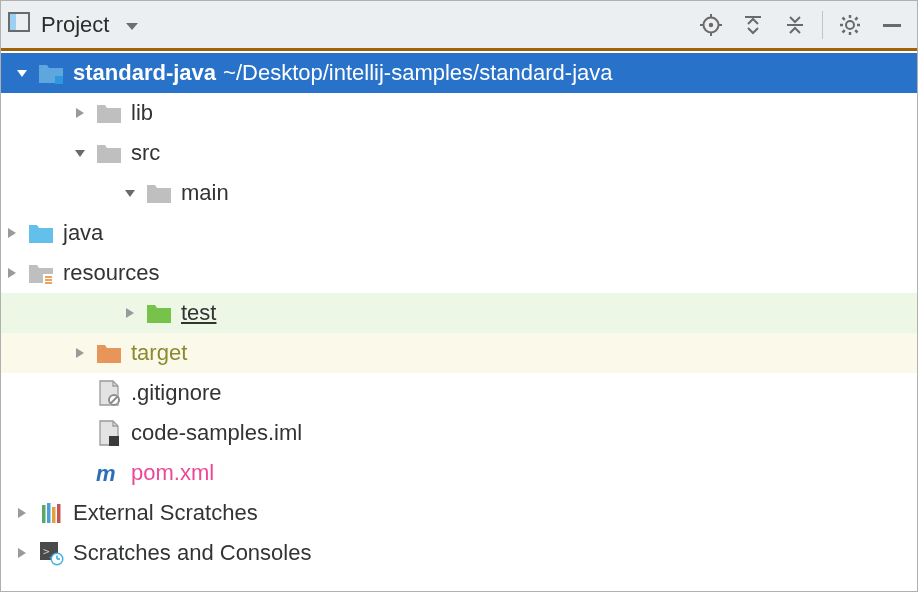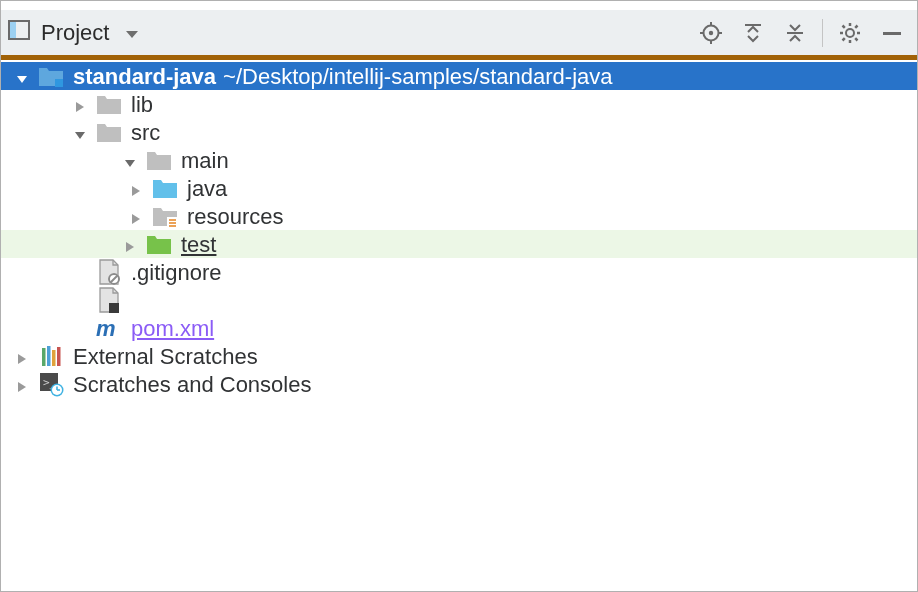--- a/index.html
+++ b/index.html
@@ -1,43 +1,43 @@
 <!DOCTYPE html>
 <html><head>
 <meta charset="utf-8">
 <style>
   * { box-sizing: border-box; margin: 0; padding: 0; }
   html, body { width: 918px; height: 592px; font-family: "Segoe UI", "Helvetica Neue", Arial, sans-serif; font-size: 22px; color: #313335; background: #fff; }
   .panel { width: 100%; height: 100%; border: 1px solid #b0b0b0; display: flex; flex-direction: column; }
-  .header { height: 50px; background: #eceff1; border-bottom: 5px solid #a16207; display: flex; align-items: center; padding: 0 6px; margin-top: 9px; }
+  .header { height: 50px; background: #eceff1; border-bottom: 3px solid #a16207; display: flex; align-items: center; padding: 0 6px; }
   .header-left { display: flex; align-items: center; gap: 6px; }
   .header-right { margin-left: auto; display: flex; align-items: center; gap: 4px; }
   .title-icon { display: inline-block; }
   .title-label { font-size: 22px; color: #2b2b2b; margin-left: 4px; }
   .tri-down { margin-left: 10px; }
   .icon-btn { width: 38px; height: 38px; display: flex; align-items: center; justify-content: center; border-radius: 4px; }
   .divider { width: 1px; height: 28px; background: #c4c4c4; margin: 0 4px; }
   .tree { flex: 1; overflow: auto; padding-top: 2px; }
-  .row { display: flex; align-items: flex-end; height: 28px; white-space: nowrap; }
+  .row { display: flex; align-items: center; height: 40px; white-space: nowrap; }
   .row.selected { background: #2873c9; color: #fff; }
   .row.green-bg { background: #ecf7e6; text-decoration: underline; }
   .row.yellow-bg { background: #fbfaea; }
   .chevron { width: 22px; height: 22px; display: flex; align-items: center; justify-content: center; flex-shrink: 0; margin-right: 4px; }
   .chev-spacer { width: 22px; height: 22px; flex-shrink: 0; margin-right: 4px; }
   .node-icon { display: flex; align-items: center; justify-content: center; width: 28px; height: 28px; flex-shrink: 0; margin-right: 8px; }
   .label { font-size: 22px; }
   .label.bold { font-weight: 700; }
   .path { font-size: 22px; margin-left: 7px; }
   .row .label.olive { color: #8a8a30; }
-  .row .label.blue { color: #8b5cf6; text-decoration: underline; }
+  .row .label.blue { color: #ec4899; }
   .row.selected .label, .row.selected .path { color: #fff; }
   .indent0 { padding-left: 10px; }
   .indent1 { padding-left: 68px; }
   .indent2 { padding-left: 118px; }
-  .indent3 { padding-left: 124px; }
+  .indent3 { }
 </style>
 </head>
 <body>
 
 <div class="panel">
 
   <div class="header">
     <div class="header-left">
       <span class="title-icon">
         <svg width="24" height="24" viewBox="0 0 24 24">
@@ -201,20 +201,33 @@
           </svg>
       </span>
       <span class="node-icon">
         <svg width="26" height="22" viewBox="0 0 26 22">
             <path d="M1 3 L9 3 L11 6 L25 6 L25 21 L1 21 Z" fill="#77c24a"></path>
           </svg>
       </span>
       <span class="label">test</span>
     </div>
 
+    <div class="row yellow-bg indent1">
+      <span class="chevron">
+        <svg width="12" height="14" viewBox="0 0 12 14">
+            <path d="M2 2 L10 7 L2 12 Z" fill="#9a9a9a"></path>
+          </svg>
+      </span>
+      <span class="node-icon">
+        <svg width="26" height="22" viewBox="0 0 26 22">
+            <path d="M1 3 L9 3 L11 6 L25 6 L25 21 L1 21 Z" fill="#e8955a"></path>
+          </svg>
+      </span>
+      <span class="label olive">target</span>
+    </div>
 
     <div class="row indent1">
       <span class="chev-spacer"></span>
       <span class="node-icon">
         <svg width="24" height="26" viewBox="0 0 24 26">
           <path d="M3 1 L16 1 L21 6 L21 25 L3 25 Z" fill="#e3e3e3" stroke="#9a9a9a" stroke-width="1.3"></path>
           <path d="M16 1 L16 6 L21 6" fill="none" stroke="#9a9a9a" stroke-width="1.3"></path>
           <circle cx="17" cy="20" r="6" fill="#fff"></circle>
           <circle cx="17" cy="20" r="5" fill="none" stroke="#8b8b8b" stroke-width="2"></circle>
           <line x1="13.5" y1="23.5" x2="20.5" y2="16.5" stroke="#8b8b8b" stroke-width="2"></line>
@@ -225,20 +238,21 @@
 
     <div class="row indent1">
       <span class="chev-spacer"></span>
       <span class="node-icon">
         <svg width="24" height="26" viewBox="0 0 24 26">
           <path d="M3 1 L16 1 L21 6 L21 25 L3 25 Z" fill="#e3e3e3" stroke="#9a9a9a" stroke-width="1.3"></path>
           <path d="M16 1 L16 6 L21 6" fill="none" stroke="#9a9a9a" stroke-width="1.3"></path>
           <rect x="12" y="16" width="10" height="10" fill="#3a3a3a"></rect>
         </svg>
       </span>
+      <span class="label">code-samples.iml</span>
     </div>
 
     <div class="row indent1">
       <span class="chev-spacer"></span>
       <span class="node-icon">
         <svg width="26" height="24" viewBox="0 0 26 24">
           <text x="0" y="20" font-family="Arial" font-size="22" font-weight="bold" font-style="italic" fill="#2b6fb5">m</text>
         </svg>
       </span>
       <span class="label blue">pom.xml</span>

